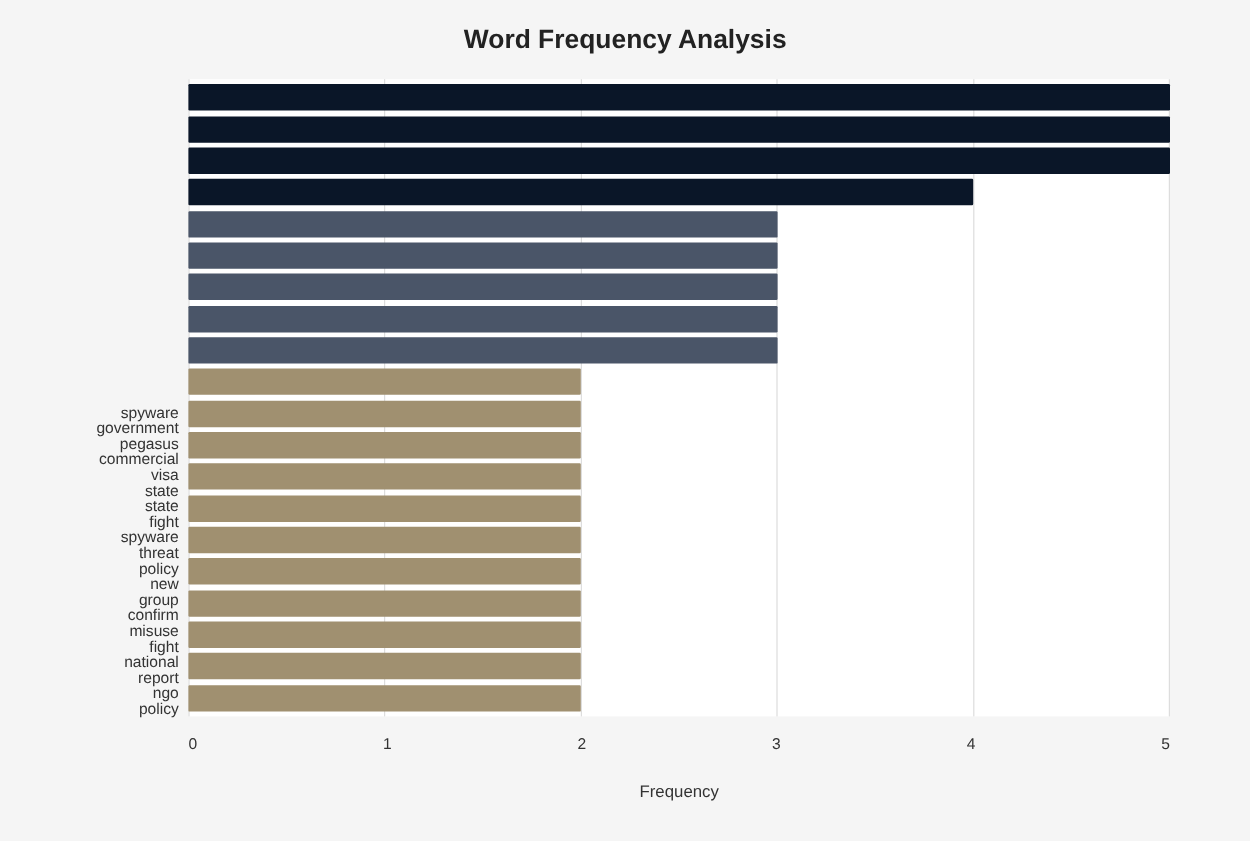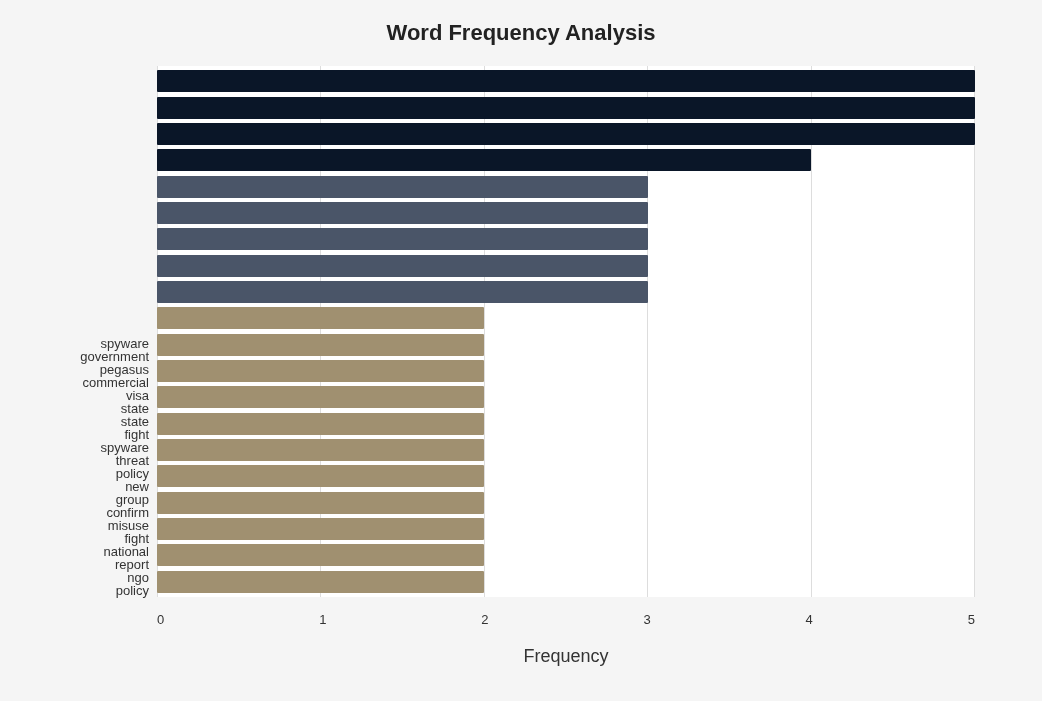--- a/index.html
+++ b/index.html
@@ -99,21 +99,21 @@
     .x-tick {
       font-size: 13px;
       color: #333;
       text-align: center;
     }
     .x-axis-title {
       position: absolute;
       bottom: -40px;
       width: 100%;
       text-align: center;
-      font-size: 18px;
+      font-size: 14px;
       color: #333;
     }
     .white-bg-panel {
       position: absolute;
       background: white;
       top: 0;
       left: 0;
       right: 0;
       bottom: 30px;
     }

